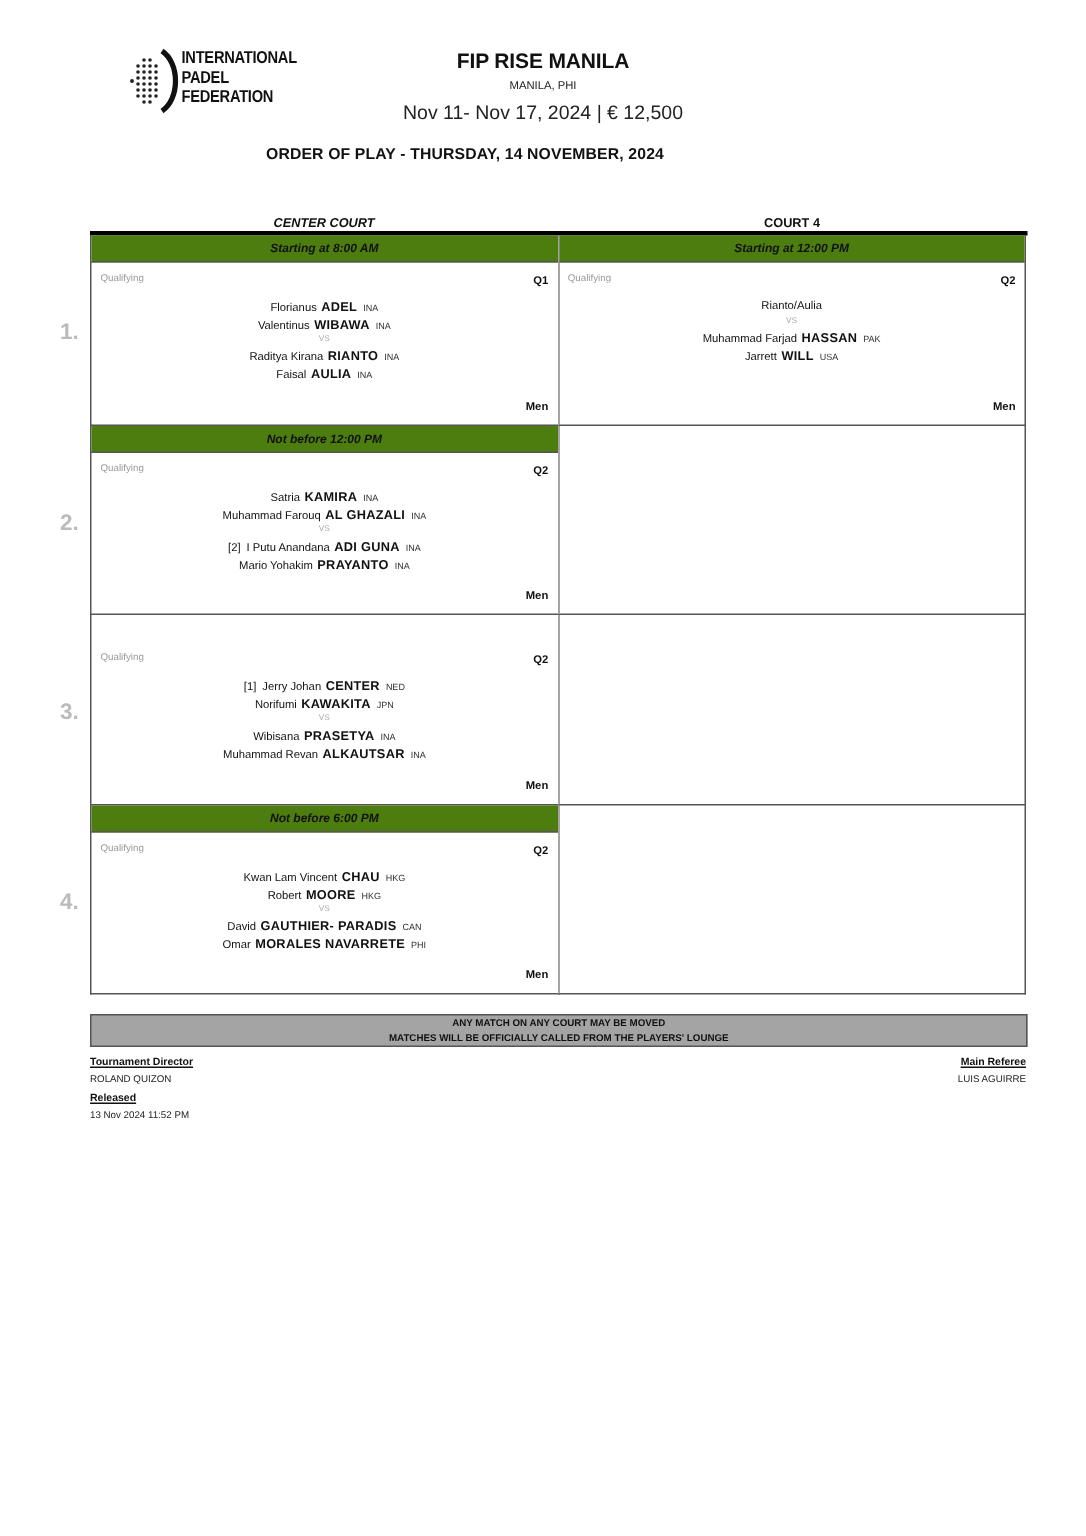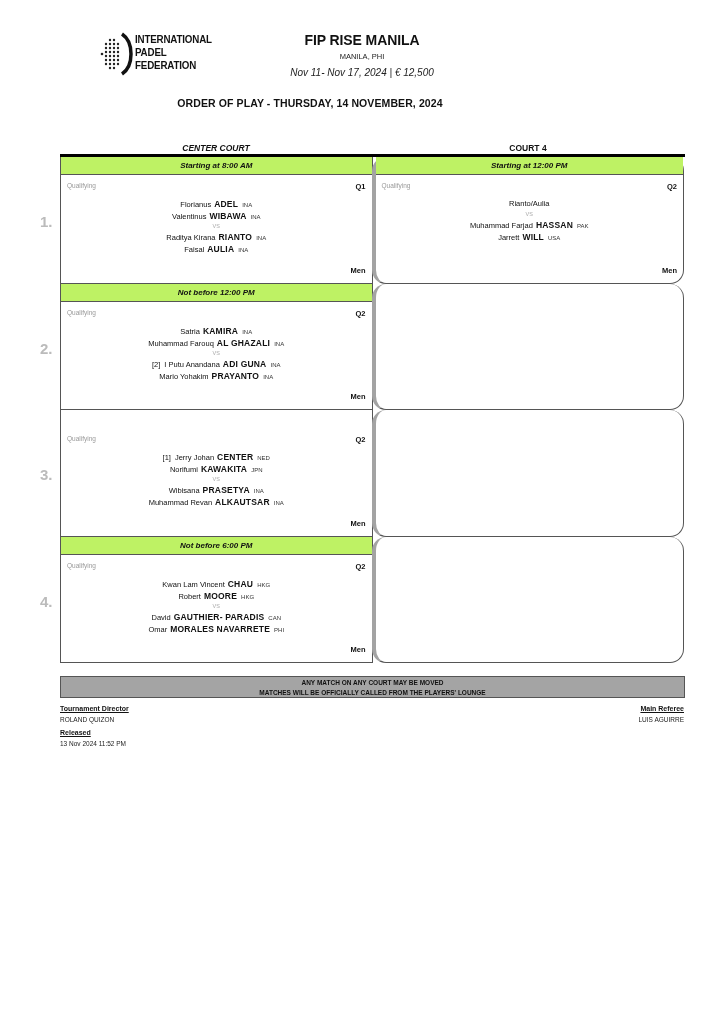--- a/index.html
+++ b/index.html
@@ -1,46 +1,46 @@
 <!DOCTYPE html>
 <html><head>
 <meta charset="utf-8">
 <style>
   * { box-sizing: border-box; margin: 0; padding: 0; }
   html, body { width: 724px; height: 1024px; background: #ffffff; overflow: hidden; }
   body { position: relative; font-family: "Liberation Sans", sans-serif; color: #111; }
 
   
-  .logo { position: absolute; left: 94px; top: 30px; width: 130px; height: 46px; }
+  .logo { position: absolute; left: 80px; top: 30px; width: 130px; height: 46px; }
   .logo-mark { position: absolute; left: 4px; top: 2px; width: 40px; height: 44px; }
   .logo-text { position: absolute; left: 41px; top: 3px; font-family: "Liberation Sans", sans-serif;
     font-weight: bold; font-size: 11.5px; line-height: 13px; letter-spacing: -0.2px; transform: scaleX(0.85);
     transform-origin: left top; color: #111; }
   .logo-text div { white-space: nowrap; }
 
   .event { position: absolute; left: 262px; top: 32px; width: 200px; text-align: center; }
   .event-title { font-weight: bold; font-size: 14px; letter-spacing: -0.1px; }
   .event-loc { font-size: 7.5px; margin-top: 4px; color: #222; }
-  .event-dates { font-size: 10px; margin-top: 6px; color: #222; font-style: italic; }
+  .event-dates { font-size: 13px; margin-top: 6px; color: #222; }
 
   .oop-title { position: absolute; left: 0; width: 620px; top: 97px; text-align: center;
     font-weight: bold; font-size: 10.5px; letter-spacing: 0.1px; }
 
   
   .court-label { position: absolute; top: 143px; font-weight: bold; font-size: 8.5px; text-align: center; }
   .court-label.c1 { left: 60px; width: 312px; font-style: italic; }
   .court-label.c2 { left: 372px; width: 312px; }
   .top-bar { position: absolute; left: 60px; top: 154px; width: 625px; height: 3px; background: #000; }
 
   
   .grid { position: absolute; left: 60px; top: 157px; width: 625px; }
   .row { position: relative; display: flex; height: 126.5px; }
   .cell { position: relative; width: 312.5px; border: 1px solid #555; border-top: none; }
-  .cell + .cell { border-left: 4px solid #a3a3a3; margin-left: -1px; border-radius: 14px; }
-  .time-bar { height: 18px; background: #bef264; border-bottom: 1px solid #555;
+  .cell + .cell { border-left: 1px solid #a3a3a3; margin-left: -1px; }
+  .time-bar { height: 18px; background: #4d7c0f; border-bottom: 1px solid #555;
     font-weight: bold; font-style: italic; font-size: 8px; text-align: center; line-height: 18px; }
   .round-label { position: absolute; left: 6px; top: 25px; font-size: 6.5px; color: #999; }
   .round-code { position: absolute; right: 6px; top: 25px; font-size: 7.5px; font-weight: bold; }
   .players { position: absolute; left: 0; right: 0; top: 41px; text-align: center; font-size: 7.5px; }
   .pl { height: 12px; line-height: 12px; white-space: nowrap; }
   .pl .seed { margin-right: 4px; }
   .pl .last { font-weight: bold; font-size: 8.5px; margin-left: 3px; letter-spacing: 0.2px; }
   .pl .nat { font-size: 6px; margin-left: 4px; color: #333; }
   .pl .or { font-weight: bold; font-size: 8px; }
   .vs { height: 9px; line-height: 9px; font-size: 5.5px; color: #aaa; }

